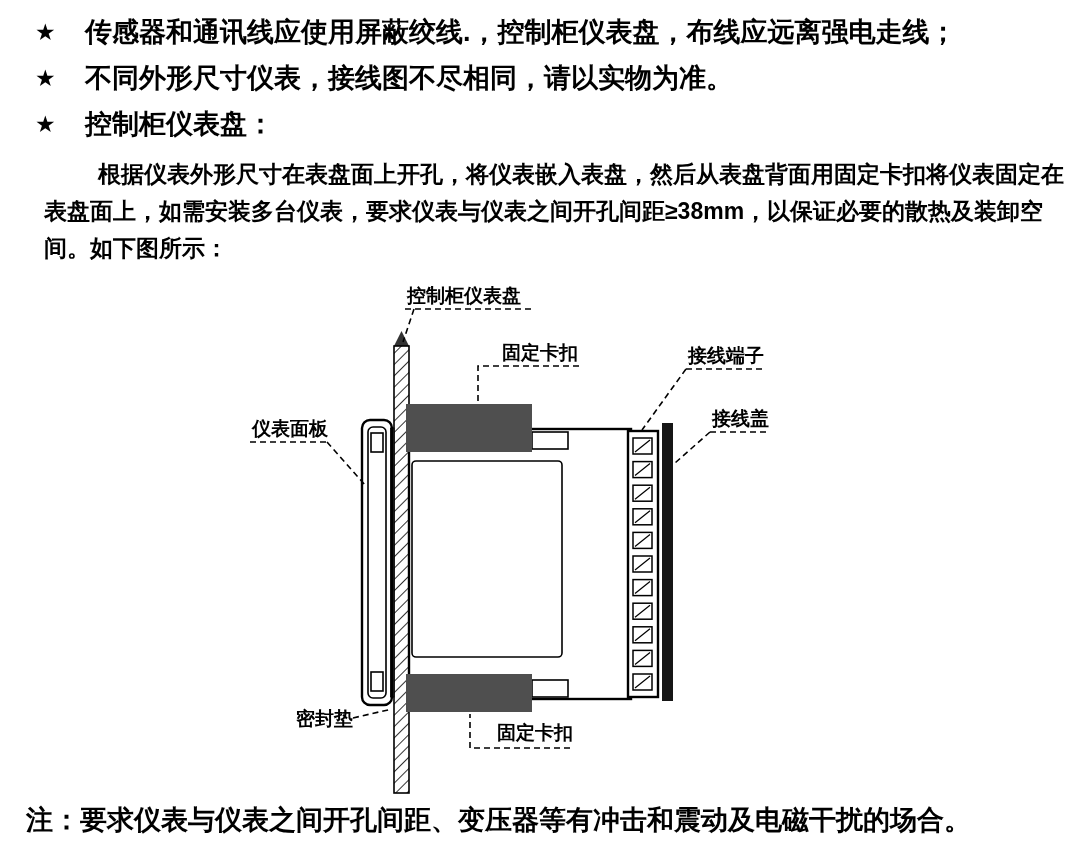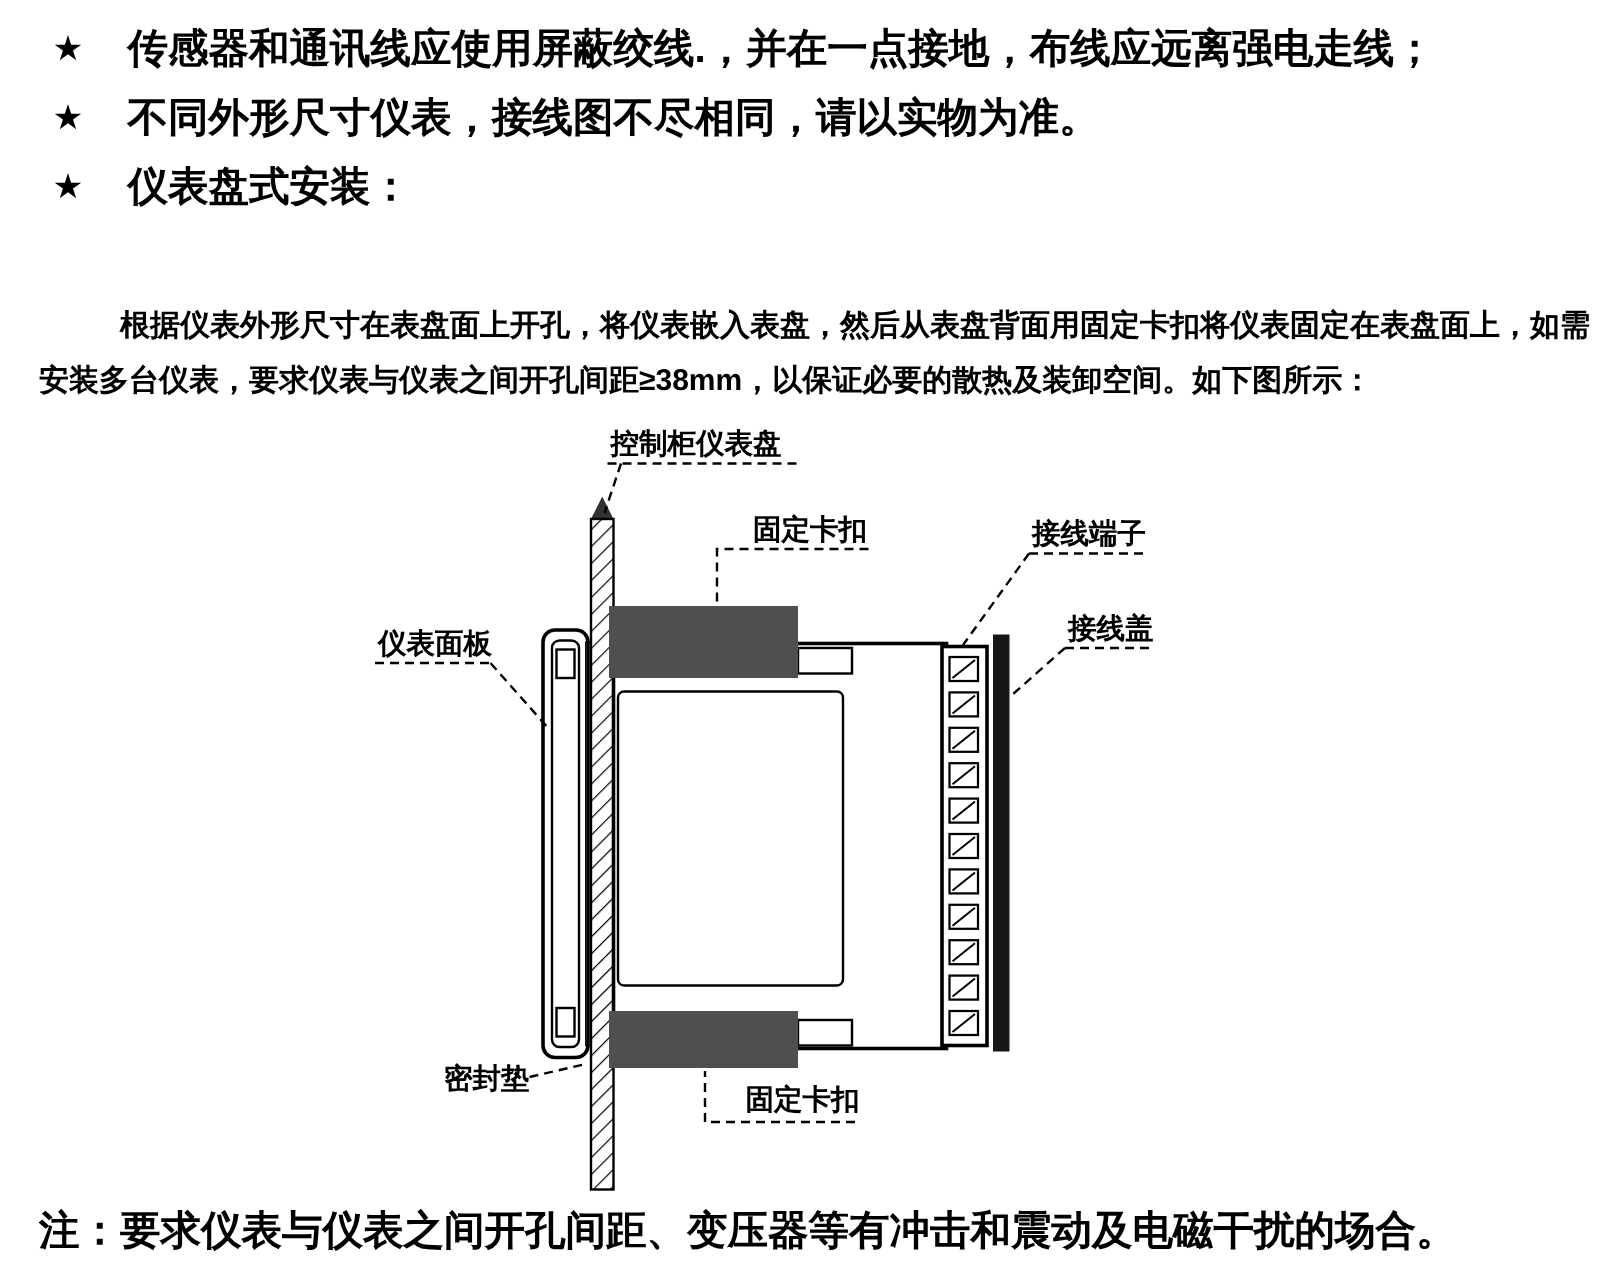--- a/index.html
+++ b/index.html
@@ -3,50 +3,50 @@
 <meta charset="utf-8">
 <style>
   html,body{margin:0;padding:0;background:#fff;}
   body{width:1080px;height:847px;font-family:"Liberation Sans","DejaVu Sans",sans-serif;font-weight:700;color:#000;}
   .page{position:relative;width:1080px;height:847px;overflow:hidden;background:#fff;}
 
   .bullets{position:absolute;top:16px;left:35px;width:1020px;}
   .bullet-row{display:flex;align-items:flex-start;margin-bottom:13px;font-size:27px;line-height:33px;}
   .star{width:50px;font-size:23px;line-height:33px;flex:0 0 50px;}
 
-  .para{position:absolute;top:156px;left:26px;width:1034px;font-size:20px;line-height:37px;text-indent:54px;letter-spacing:0;margin-top:43px;}
+  .para{position:absolute;top:156px;left:44px;width:1034px;font-size:23px;line-height:37px;text-indent:54px;letter-spacing:0;}
 
   .note{position:absolute;top:804px;left:26px;width:1040px;font-size:27px;line-height:33px;}
 
   svg.diagram{position:absolute;top:0;left:0;width:1080px;height:847px;}
   .outline{fill:#ffffff;stroke:#000000;stroke-width:2.4;}
   .outline-thin{fill:#ffffff;stroke:#000000;stroke-width:1.6;}
   .dark-block{stroke:none;}
   .dash{fill:none;stroke:#000000;stroke-width:1.6;stroke-dasharray:6 4;}
   .dlabel{font-size:19px;font-weight:700;fill:#000000;font-family:"Liberation Sans","DejaVu Sans",sans-serif;}
   .tcell{fill:#ffffff;stroke:#000000;stroke-width:1.5;}
   .tslot{fill:none;stroke:#000000;stroke-width:1.3;}
 </style>
 </head>
 <body>
 
 <div class="page">
 
   <div class="bullets">
     <div class="bullet-row">
       <span class="star">★</span>
-      <span>传感器和通讯线应使用屏蔽绞线.，并在一点接地，布线应远离强电走线；</span>
+      <span>传感器和通讯线应使用屏蔽绞线.，控制柜仪表盘，布线应远离强电走线；</span>
     </div>
     <div class="bullet-row">
       <span class="star">★</span>
       <span>不同外形尺寸仪表，接线图不尽相同，请以实物为准。</span>
     </div>
     <div class="bullet-row">
       <span class="star">★</span>
-      <span>仪表盘式安装：</span>
+      <span>控制柜仪表盘：</span>
     </div>
   </div>
 
   <div class="para">根据仪表外形尺寸在表盘面上开孔，将仪表嵌入表盘，然后从表盘背面用固定卡扣将仪表固定在表盘面上，如需安装多台仪表，要求仪表与仪表之间开孔间距≥38mm，以保证必要的散热及装卸空间。如下图所示：</div>
 
   <svg class="diagram" viewBox="0 0 1080 847">
     <defs>
       <pattern id="hatch" patternUnits="userSpaceOnUse" width="8" height="8" patternTransform="rotate(45)">
         <line x1="0" y1="0" x2="0" y2="8" stroke="#000" stroke-width="1.6"></line>
       </pattern>

